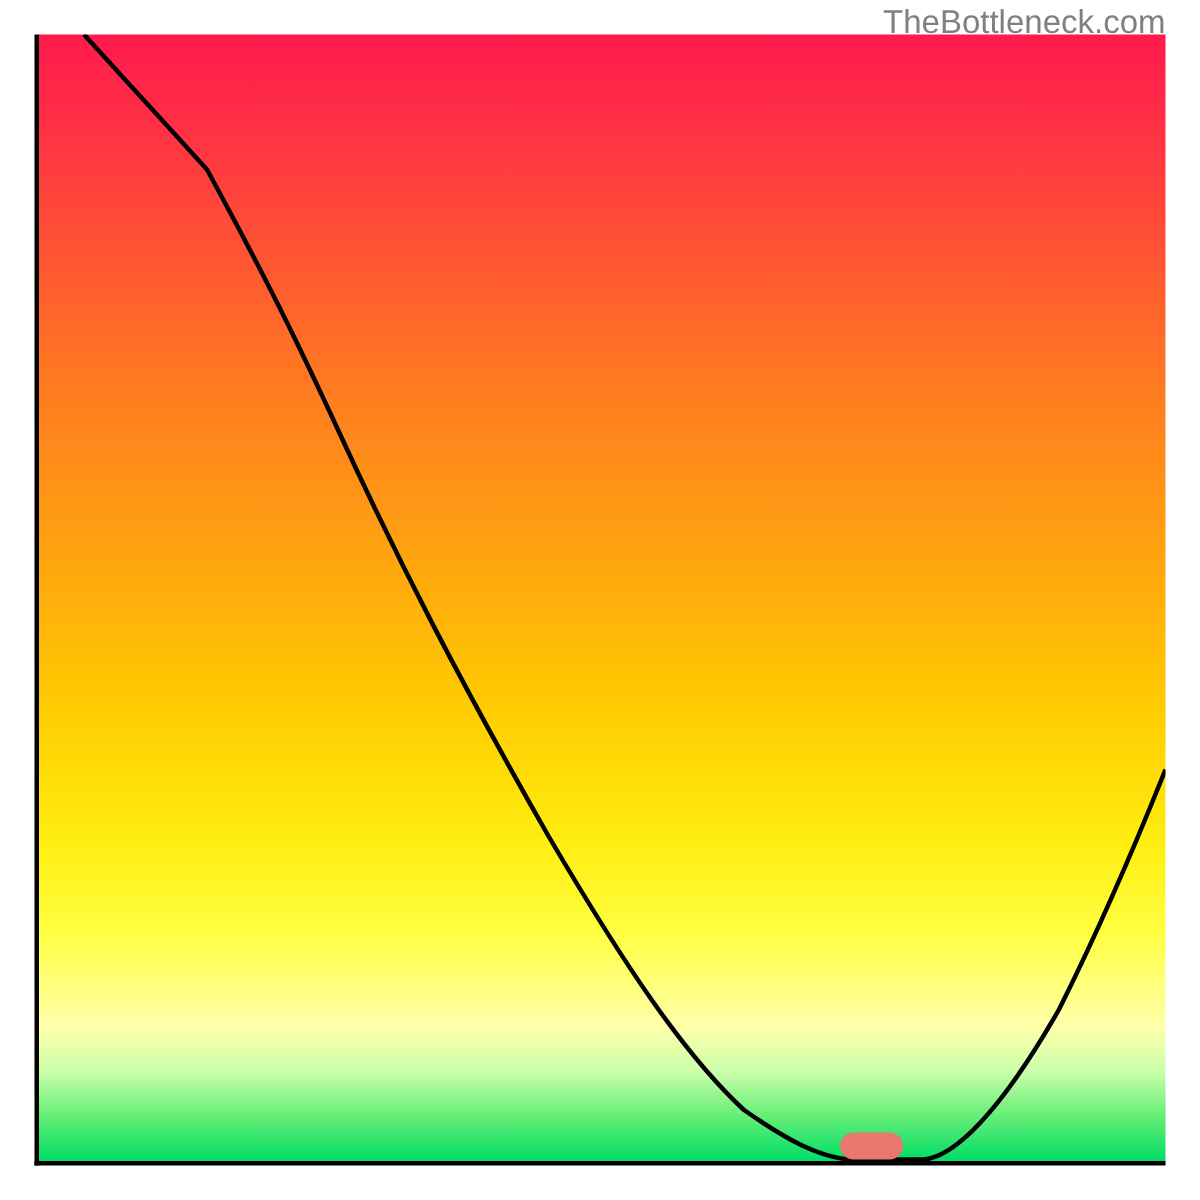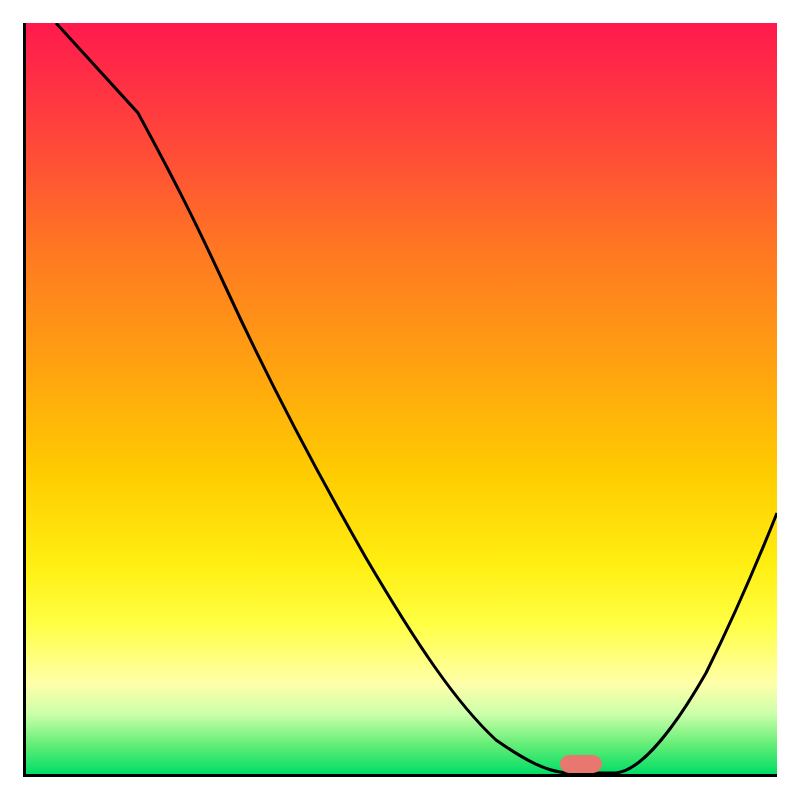--- a/index.html
+++ b/index.html
@@ -62,20 +62,21 @@
     width: 42px;
     height: 18px;
     background: #e8786f;
     border-radius: 9px;
   }
 </style>
 </head>
 <body>
 
 <div class="chart-container">
+  <div class="watermark">TheBottleneck.com</div>
   <div class="plot-area">
     <svg class="curve-svg" viewBox="0 0 751 751" preserveAspectRatio="none">
       <path d="M 30 0
            L 112 90
            C 150 160, 170 200, 200 265
            C 240 352, 280 430, 340 535
            C 390 620, 430 680, 470 717
            C 500 738, 520 748, 540 750
            L 590 750
            C 610 748, 640 720, 680 650

